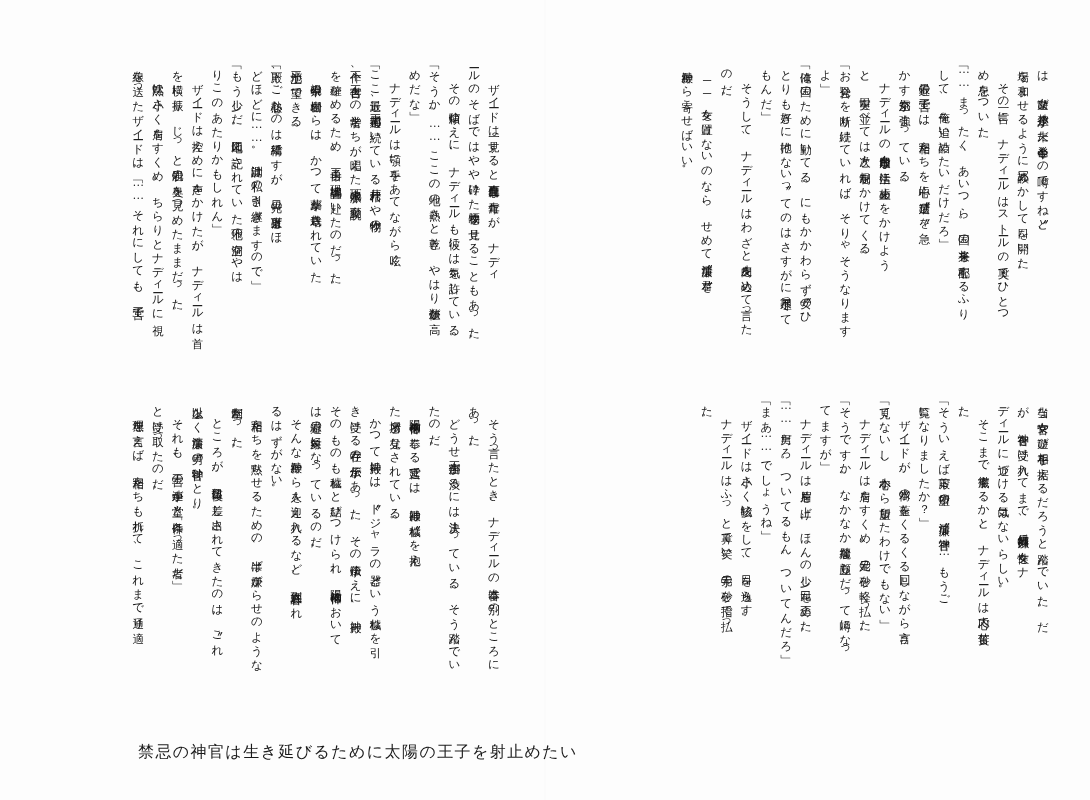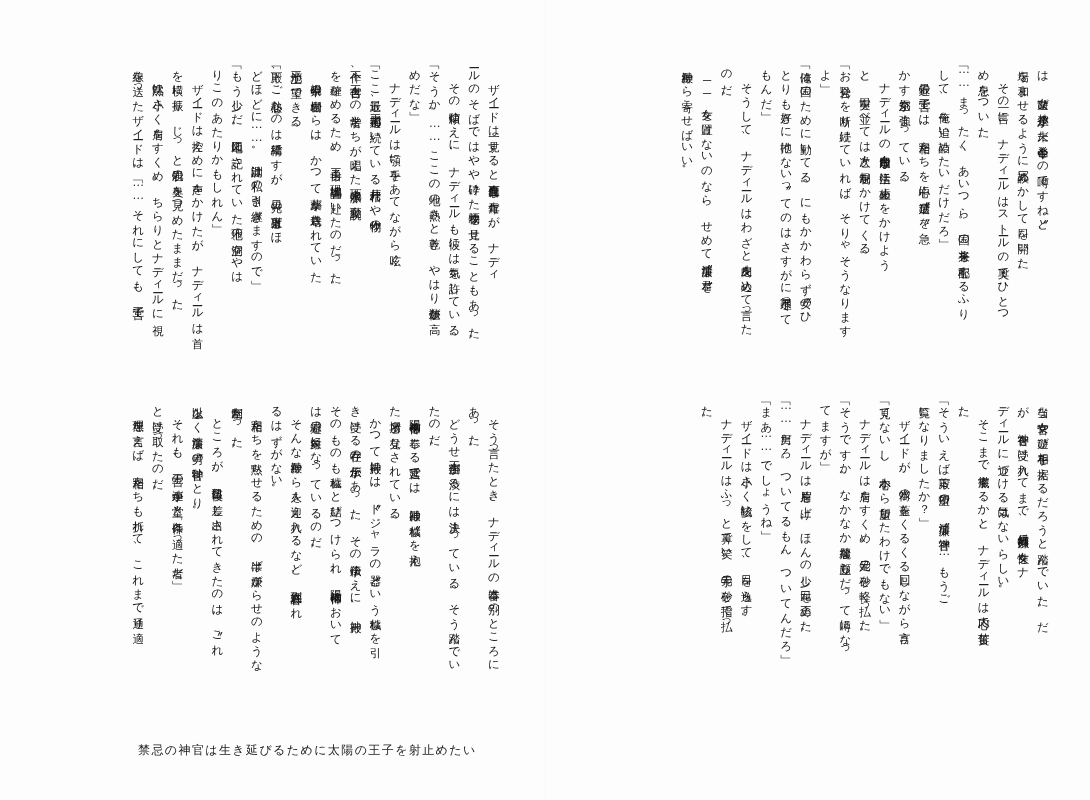--- a/index.html
+++ b/index.html
@@ -95,21 +95,21 @@
     top: 398px;
     height: 300px;
     width: 280px;
   }
 
   
   #footer-title {
     position: absolute;
     left: 138px;
     top: 742px;
-    font-size: 12px;
+    font-size: 16px;
     letter-spacing: 1.4px;
     color: #1a1a1a;
     font-family: "Liberation Serif", "DejaVu Serif", serif;
     white-space: nowrap;
   }
 
   
   .gutter {
     position: absolute;
     left: 544px;

